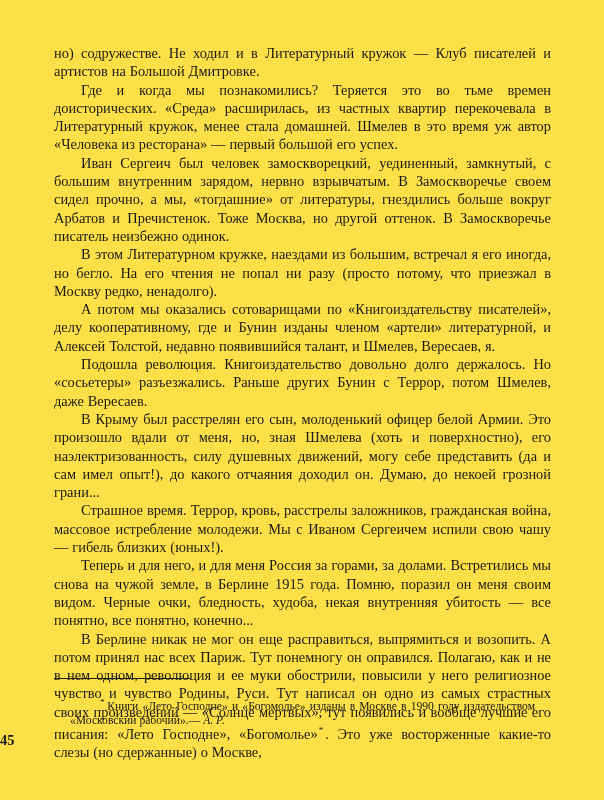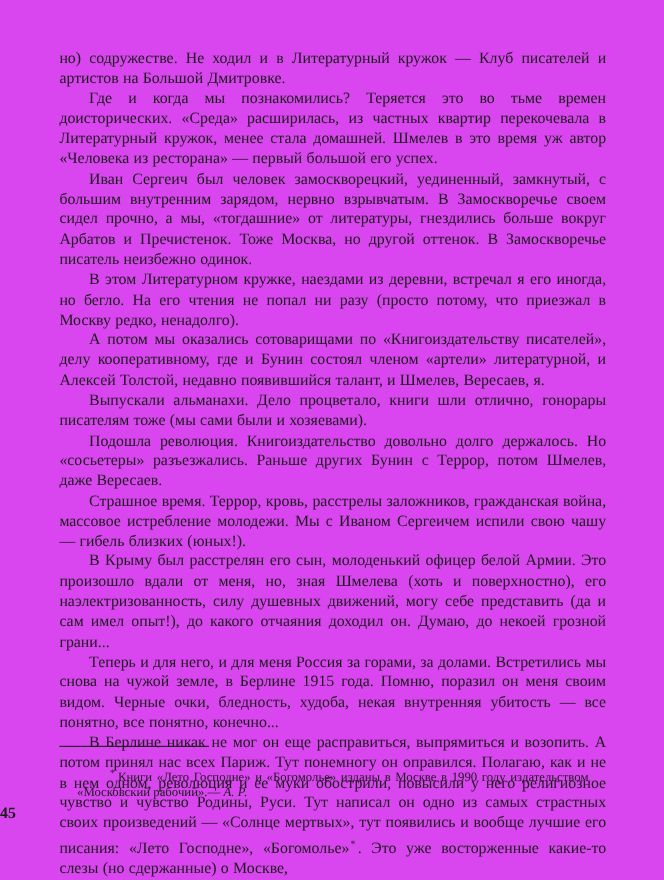--- a/index.html
+++ b/index.html
@@ -16,21 +16,21 @@
     color: #1a1a1a;
     -webkit-font-smoothing: antialiased;
   }
 
   #page {
     position: absolute;
     left: 0;
     top: 0;
     width: 604px;
     height: 800px;
-    background: #d946ef;
+    background: #fde047;
   }
 
   #text-column {
     position: absolute;
     left: 54px;
     top: 44px;
     width: 497px;
   }
 
   p.para {
@@ -105,26 +105,25 @@
 </head>
 <body>
 
 <div id="page">
 
   <div id="text-column">
 
     <p class="para first">но) содружестве. Не ходил и в Литературный кружок — Клуб писателей и артистов на Большой Дмитровке.</p>
     <p class="para">Где и когда мы познакомились? Теряется это во тьме времен доисторических. «Среда» расширилась, из частных квартир перекочевала в Литературный кружок, менее стала домашней. Шмелев в это время уж автор «Человека из ресторана» — первый большой его успех.</p>
     <p class="para">Иван Сергеич был человек замоскворецкий, уединенный, замкнутый, с большим внутренним зарядом, нервно взрывчатым. В Замоскворечье своем сидел прочно, а мы, «тогдашние» от литературы, гнездились больше вокруг Арбатов и Пречистенок. Тоже Москва, но другой оттенок. В Замоскворечье писатель неизбежно одинок.</p>
-    <p class="para">В этом Литературном кружке, наездами из деревни, встречал я его иногда, но бегло. На его чтения не попал ни разу (просто потому, что приезжал в Москву редко, ненадолго).</p>
-    <p class="para">А потом мы оказались сотоварищами по «Книгоиздательству писателей», делу кооперативному, где и Бунин состоял членом «артели» литературной, и Алексей Толстой, недавно появившийся талант, и Шмелев, Вересаев, я.</p>
-    <p class="para">Выпускали альманахи. Дело процветало, книги шли отлично, гонорары писателям тоже (мы сами были и хозяевами).</p>
+    <p class="para">В этом Литературном кружке, наездами из большим, встречал я его иногда, но бегло. На его чтения не попал ни разу (просто потому, что приезжал в Москву редко, ненадолго).</p>
+    <p class="para">А потом мы оказались сотоварищами по «Книгоиздательству писателей», делу кооперативному, где и Бунин изданы членом «артели» литературной, и Алексей Толстой, недавно появившийся талант, и Шмелев, Вересаев, я.</p>
     <p class="para">Подошла революция. Книгоиздательство довольно долго держалось. Но «сосьетеры» разъезжались. Раньше других Бунин с Террор, потом Шмелев, даже Вересаев.</p>
+    <p class="para">В Крыму был расстрелян его сын, молоденький офицер белой Армии. Это произошло вдали от меня, но, зная Шмелева (хоть и поверхностно), его наэлектризованность, силу душевных движений, могу себе представить (да и сам имел опыт!), до какого отчаяния доходил он. Думаю, до некоей грозной грани...</p>
     <p class="para">Страшное время. Террор, кровь, расстрелы заложников, гражданская война, массовое истребление молодежи. Мы с Иваном Сергеичем испили свою чашу — гибель близких (юных!).</p>
-    <p class="para">В Крыму был расстрелян его сын, молоденький офицер белой Армии. Это произошло вдали от меня, но, зная Шмелева (хоть и поверхностно), его наэлектризованность, силу душевных движений, могу себе представить (да и сам имел опыт!), до какого отчаяния доходил он. Думаю, до некоей грозной грани...</p>
     <p class="para">Теперь и для него, и для меня Россия за горами, за долами. Встретились мы снова на чужой земле, в Берлине 1915 года. Помню, поразил он меня своим видом. Черные очки, бледность, худоба, некая внутренняя убитость — все понятно, все понятно, конечно...</p>
 
     <p class="para"><span>В Берлине никак не мог он еще расправиться, выпрямиться и возопить. А потом принял нас всех Париж. Тут понемногу он оправился. Полагаю, как и не в нем одном, революция и ее муки обострили, повысили у него религиозное чувство и чувство Родины, Руси. Тут написал он одно из самых страстных своих произведений — «Солнце мертвых», тут появились и вообще лучшие его писания: «Лето Господне», «Богомолье»</span><span class="inline-marker">*</span><span>. Это уже восторженные какие-то слезы (но сдержанные) о Москве,</span></p>
 
   </div>
 
   <div id="footnote-block">
     <div id="footnote-rule"></div>
     <p class="footnote"><span class="fn-marker">*</span><span>Книги «Лето Господне» и «Богомолье» изданы в Москве в 1990 году издательством «Московский рабочий».— </span><span class="fn-sign">А. Р.</span></p>
   </div>

